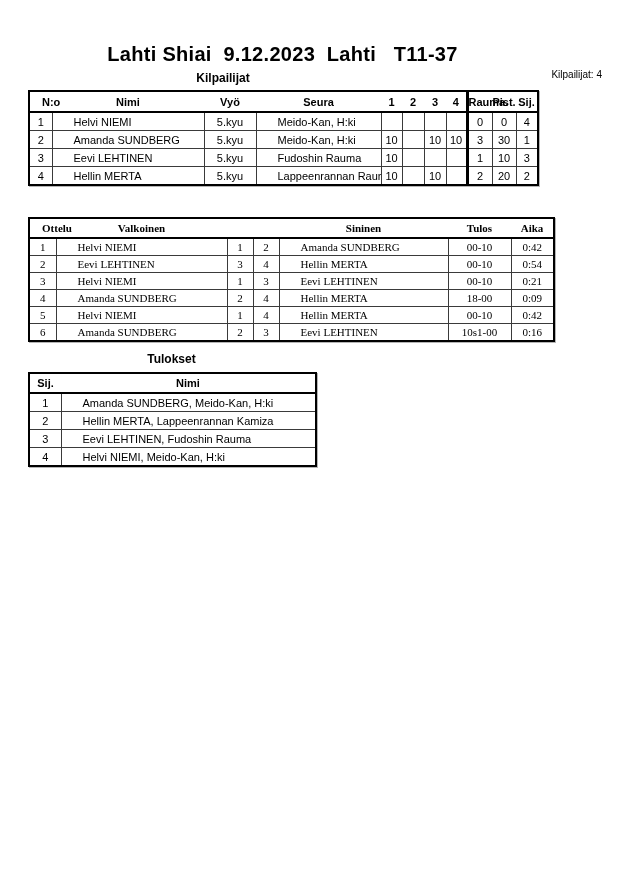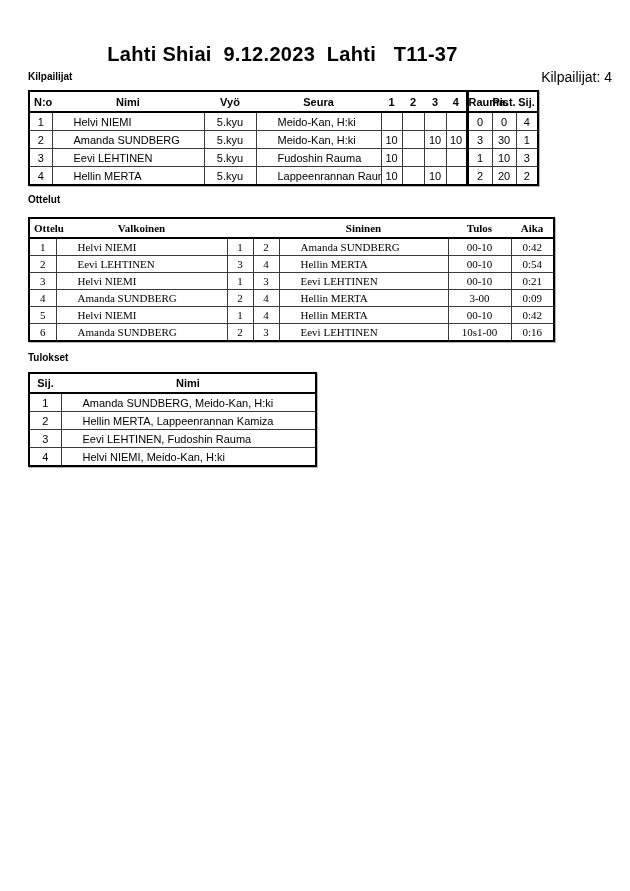--- a/index.html
+++ b/index.html
@@ -5,24 +5,24 @@
   html,body { margin:0; padding:0; background:#ffffff; }
   .page {
     position:relative; width:630px; height:891px; background:#fff;
     font-family:"Liberation Sans", sans-serif; color:#000; overflow:hidden;
   }
   .main-title {
     position:absolute; left:28px; top:43px; width:509px; text-align:center;
     font-size:20px; font-weight:bold; white-space:pre; letter-spacing:0.3px;
   }
   .competitors-count {
-    position:absolute; top:69px; right:18px; font-size:14px; white-space:nowrap;text-align:right;
+    position:absolute; top:69px; right:28px; font-size:10px; white-space:nowrap;text-align:right;
   }
   .section-label {
-    position:absolute; font-size:10px; font-weight:bold; text-align:left; white-space:nowrap;
+    position:absolute; font-size:12px; font-weight:bold; text-align:center; white-space:nowrap;
   }
   #lbl-kilpailijat { left:28px; top:71px; width:390px; }
   #lbl-ottelut     { left:28px; top:194px; width:525px; }
   #lbl-tulokset    { left:28px; top:352px; width:287px; }
 
   table.tbl {
     position:absolute; border-collapse:collapse; table-layout:fixed;
     background:#fff; border:2px solid #000; box-shadow:1px 1px 0 #b5b5b5;
   }
   .tbl th {
@@ -34,21 +34,21 @@
     font-size:11px; border:1px solid #3a3a3a; height:17px;
     white-space:nowrap; overflow:hidden; padding:0;
   }
   .tbl1 { left:28px; top:90px;  width:509px; }
   .tbl2 { left:28px; top:217px; width:525px;font-family:Liberation Serif, serif; }
   .tbl3 { left:28px; top:372px; width:287px; }
   .tbl1 th { height:19px; }
   .tbl2 td { height:16px; }
   td.ac { text-align:center; }
   td.al { text-align:left; padding-left:21px; }
-  th.al { text-align:left; padding-left:4px; }
+  th.al { text-align:left; padding-left:12px; }
   th.thick, td.thick { border-left:3px solid #000; }
 </style>
 </head>
 <body>
 
 <div class="page">
 
   <div class="main-title">Lahti Shiai  9.12.2023  Lahti   T11-37</div>
   <div class="competitors-count">Kilpailijat: 4</div>
 
@@ -132,21 +132,20 @@
         <td class="ac"></td>
         <td class="ac">10</td>
         <td class="ac"></td>
         <td class="ac thick">2</td>
         <td class="ac">20</td>
         <td class="ac">2</td>
       </tr>
     </tbody>
   </table>
 
-  <div id="lbl-ottelut" class="section-label">Ottelut</div>
 
   <table class="tbl tbl2">
     <colgroup>
       <col style="width:27px">
         <col style="width:171px">
         <col style="width:26px">
         <col style="width:26px">
       <col style="width:169px">
         <col style="width:63px">
         <col style="width:43px">
@@ -189,21 +188,21 @@
         <td class="al">Eevi LEHTINEN</td>
         <td class="ac">00-10</td>
         <td class="ac">0:21</td>
       </tr>
       <tr>
         <td class="ac">4</td>
         <td class="al">Amanda SUNDBERG</td>
         <td class="ac">2</td>
         <td class="ac">4</td>
         <td class="al">Hellin MERTA</td>
-        <td class="ac">3-00</td>
+        <td class="ac">18-00</td>
         <td class="ac">0:09</td>
       </tr>
       <tr>
         <td class="ac">5</td>
         <td class="al">Helvi NIEMI</td>
         <td class="ac">1</td>
         <td class="ac">4</td>
         <td class="al">Hellin MERTA</td>
         <td class="ac">00-10</td>
         <td class="ac">0:42</td>

